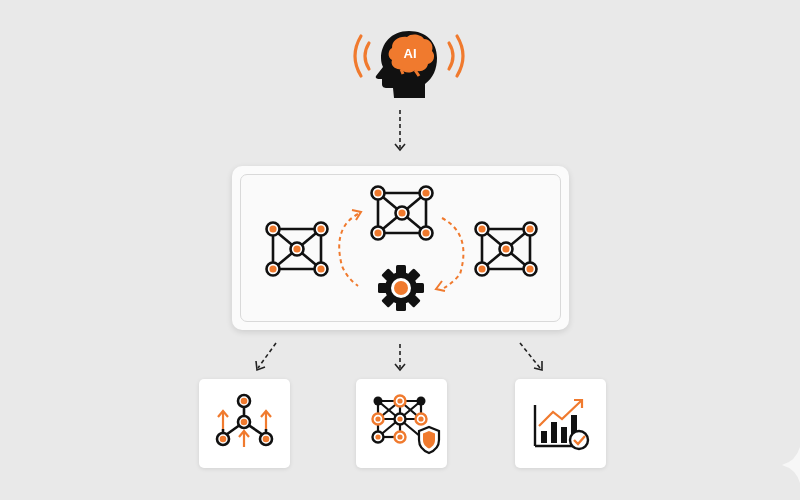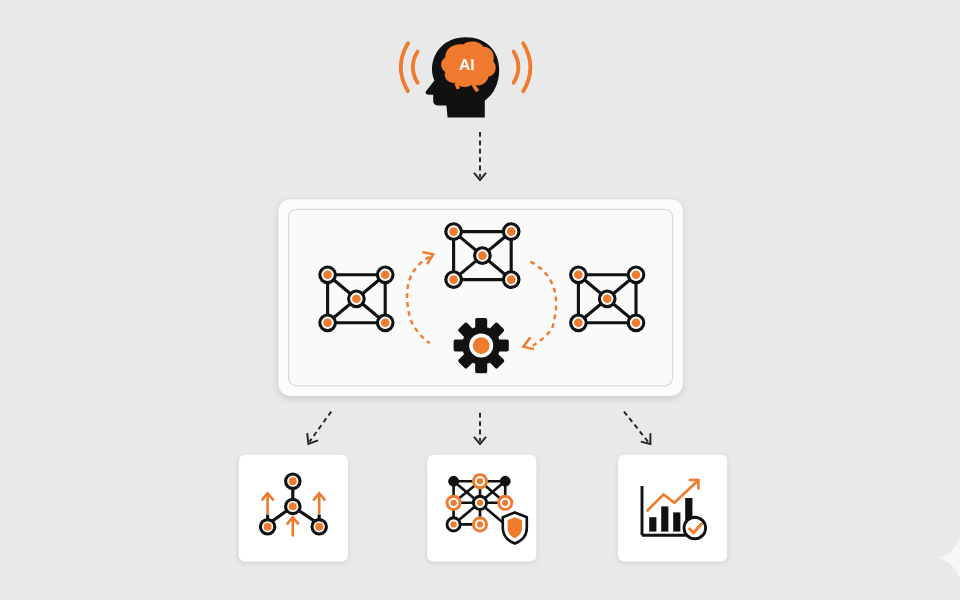--- a/index.html
+++ b/index.html
@@ -22,21 +22,21 @@
     .card {
       width: 91px; height: 89px; background: #ffffff; border-radius: 5px;
       box-shadow: 0 1px 4px rgba(0,0,0,0.10);
     }
     .corner-spark { right: 0; top: 445px; width: 20px; height: 40px; }
     svg { display: block; }
   </style>
 </head>
 <body>
 
-<div class="abs" style="left:326px; top:26px; width:124px; height:76px;">
+<div class="abs" style="left:347px; top:26px; width:124px; height:76px;">
   <svg width="124" height="76" viewBox="0 0 124 76">
 
     <g fill="none" stroke="#f07a2e" stroke-width="3.2" stroke-linecap="round">
       <path d="M14 10 Q2 30 14 50"></path>
       <path d="M22 17 Q14 30 22 43"></path>
       <path d="M110 10 Q122 30 110 50"></path>
       <path d="M102 17 Q110 30 102 43"></path>
     </g>
 
     <path d="M62 5 C44 5 34 18 34 32 C34 36 35 39 36 41 L29 50 C28 52 30 53 32 53 L35 53 L35 58 C35 61 37 62 40 62 L46 62 L47 72 L78 72 L78 58 C86 52 90 43 90 32 C90 16 79 5 62 5 Z" fill="#111111"></path>

